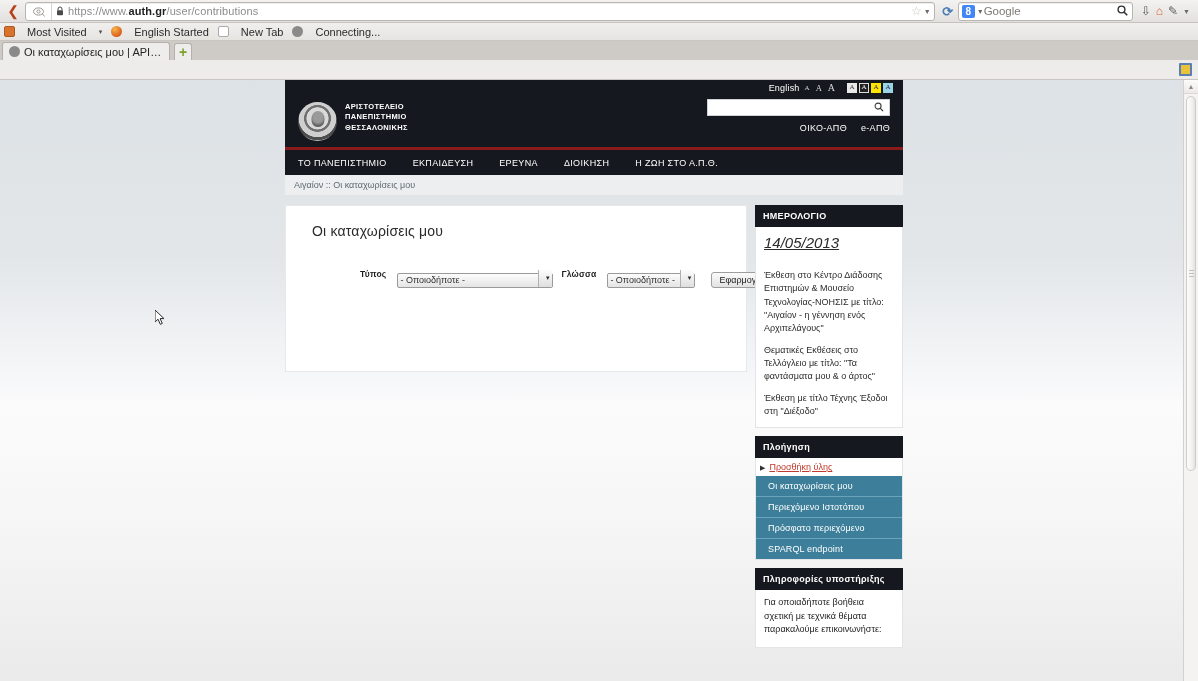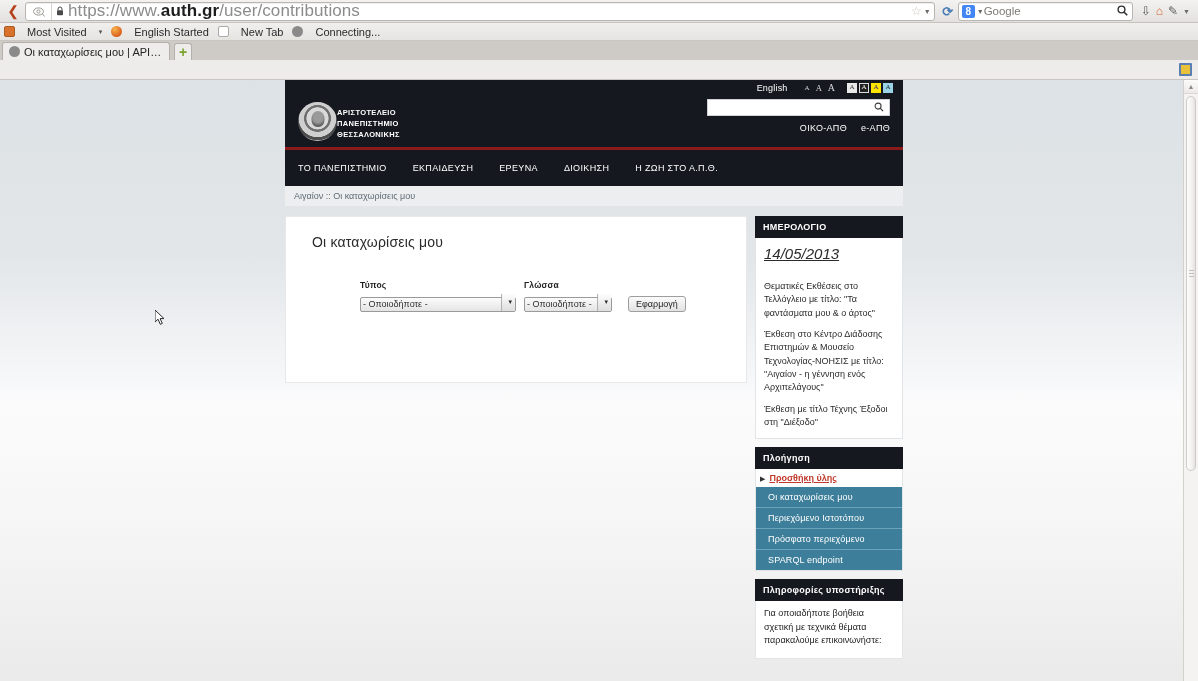--- a/index.html
+++ b/index.html
@@ -49,21 +49,21 @@
     border-right: 1px solid #d6d2cd;
     color: #9a9792;
   }
   .urlbar .lock {
     width: 16px;
     display: flex; align-items: center; justify-content: center;
     font-size: 10px;
     color: #4a4a4a;
   }
   .urlbar .url {
-    font-size: 17px;
+    font-size: 11px;
     color: #8c8c8c;
     white-space: nowrap;
     overflow: hidden;
     letter-spacing: .1px;
   }
   .urlbar .url b { color: #1e1e1e; font-weight: bold; }
   .urlbar .url .sch { color: #8c8c8c; }
   .urlbar .right-icons {
     margin-left: auto;
     display: flex; align-items: center;
@@ -231,21 +231,21 @@
     background: #15181e;
     display: flex;
     align-items: center;
     justify-content: flex-end;
     padding-right: 10px;
     gap: 5px;
   }
   .topbar .lang {
     color: #fff;
     font-size: 9px;
-    margin-right: 12px;
+    margin-right: 0;
     letter-spacing: .2px;
   }
   .fsz { color: #d8d8d8; font-family: "Liberation Serif", serif; margin-right: 1px; }
   .fsz.s1 { font-size: 7px; }
   .fsz.s2 { font-size: 8.5px; }
   .fsz.s3 { font-size: 10px; }
   .contrast-group { display: flex; gap: 2px; margin-left: 6px; }
   .cbox {
     width: 10px; height: 10px;
     display: flex; align-items: center; justify-content: center;
@@ -259,21 +259,21 @@
   .cbox.c4 { background: #9ad4e6; color: #123; }
 
   .masthead {
     background: #15181e;
     height: 55px;
     position: relative;
     border-bottom: 3px solid #8b1a1a;
     display: flex;
     align-items: center;
   }
-  .logo-wrap { display: flex; align-items: flex-end; padding-left: 13px; gap: 0; }
+  .logo-wrap { display: flex; align-items: flex-start; padding-left: 13px; gap: 8px; }
   .seal {
     width: 39px; height: 39px;
     border-radius: 50%;
     background: radial-gradient(circle at 50% 42%, #d9d9d9 0 36%, #6f6f6f 38% 44%, #cfcfcf 46% 62%, #4e4e4e 64% 72%, #b9b9b9 74% 88%, #5c5c5c 90% 100%);
     position: relative;
     flex: none;
   }
   .seal::after {
     content: "";
     position: absolute;
@@ -319,21 +319,21 @@
     gap: 14px;
     margin-top: 7px;
     font-size: 9px;
     color: #ffffff;
     letter-spacing: .3px;
   }
   .head-links span { cursor: pointer; }
 
   .mainnav {
     background: #15181e;
-    height: 36px;
+    height: 25px;
     display: flex;
     align-items: center;
     padding-left: 13px;
     gap: 26px;
   }
   .mainnav .mi {
     color: #ffffff;
     font-size: 9px;
     letter-spacing: .35px;
     white-space: nowrap;
@@ -370,21 +370,21 @@
     font-weight: normal;
     margin: 0 0 30px 0;
     letter-spacing: .2px;
   }
   .filter-form {
     display: flex;
     align-items: flex-end;
     gap: 8px;
     padding-left: 48px;
   }
-  .fgroup { display: flex; flex-direction: column; gap: 3px; }
+  .fgroup { display: flex; flex-direction: row; gap: 11px; }
   .flabel {
     font-size: 8.5px;
     font-weight: bold;
     color: #1f1f1f;
     letter-spacing: .2px;
   }
   select.fsel {
     height: 15px;
     font-size: 9px;
     font-family: "Liberation Sans", sans-serif;
@@ -463,21 +463,21 @@
   .nav-list { border: 1px solid #e2e5e8; border-top: none; }
   .nav-add {
     display: flex;
     align-items: center;
     gap: 4px;
     padding: 4px 8px 4px 4px;
     background: #fff;
     font-size: 9px;
   }
   .nav-add .bullet { color: #333; font-size: 7px; line-height: 1; }
-  .nav-add a { color: #c0392b; text-decoration: underline; font-weight: bold; }
+  .nav-add a { color: #c0392b; text-decoration: underline; }
   .nav-item {
     background: #3d7f9a;
     color: #ffffff;
     font-size: 9px;
     padding: 5px 8px 5px 12px;
     border-bottom: 1px solid #6ba3ba;
     letter-spacing: .15px;
   }
   .nav-item:last-child { border-bottom: none; }
 
@@ -666,22 +666,22 @@
           <button class="apply-btn">Εφαρμογή</button>
         </div>
       </div>
 
       <div class="sidebar">
 
         <div class="box">
           <div class="box-title">ΗΜΕΡΟΛΟΓΙΟ</div>
           <div class="box-body">
             <div class="cal-date">14/05/2013</div>
+            <div class="cal-item">Έκθεση στο Κέντρο Διάδοσης Επιστημών &amp; Μουσείο Τεχνολογίας-ΝΟΗΣΙΣ με τίτλο: "Αιγαίον - η γέννηση ενός Αρχιπελάγους"</div>
             <div class="cal-item">Θεματικές Εκθέσεις στο Τελλόγλειο με τίτλο: "Τα φαντάσματα μου &amp; ο άρτος"</div>
-            <div class="cal-item">Έκθεση στο Κέντρο Διάδοσης Επιστημών &amp; Μουσείο Τεχνολογίας-ΝΟΗΣΙΣ με τίτλο: "Αιγαίον - η γέννηση ενός Αρχιπελάγους"</div>
             <div class="cal-item">Έκθεση με τίτλο Τέχνης Έξοδοι στη "Διέξοδο"</div>
           </div>
         </div>
 
         <div class="box">
           <div class="box-title">Πλοήγηση</div>
           <div class="nav-list">
             <div class="nav-add">
               <span class="bullet">▶</span>
               <a href="#">Προσθήκη ύλης</a>

